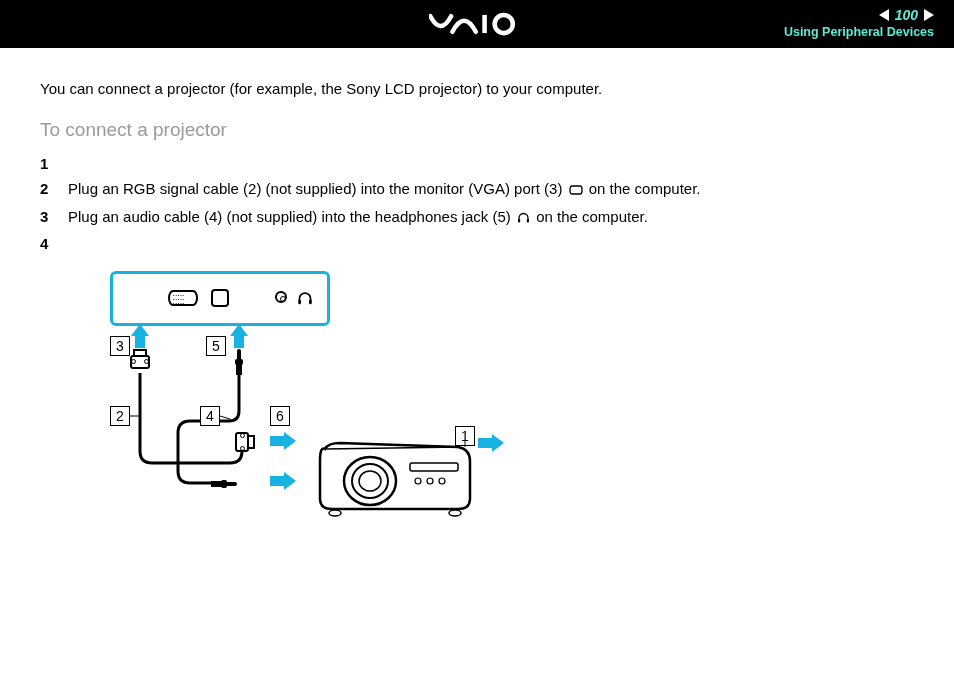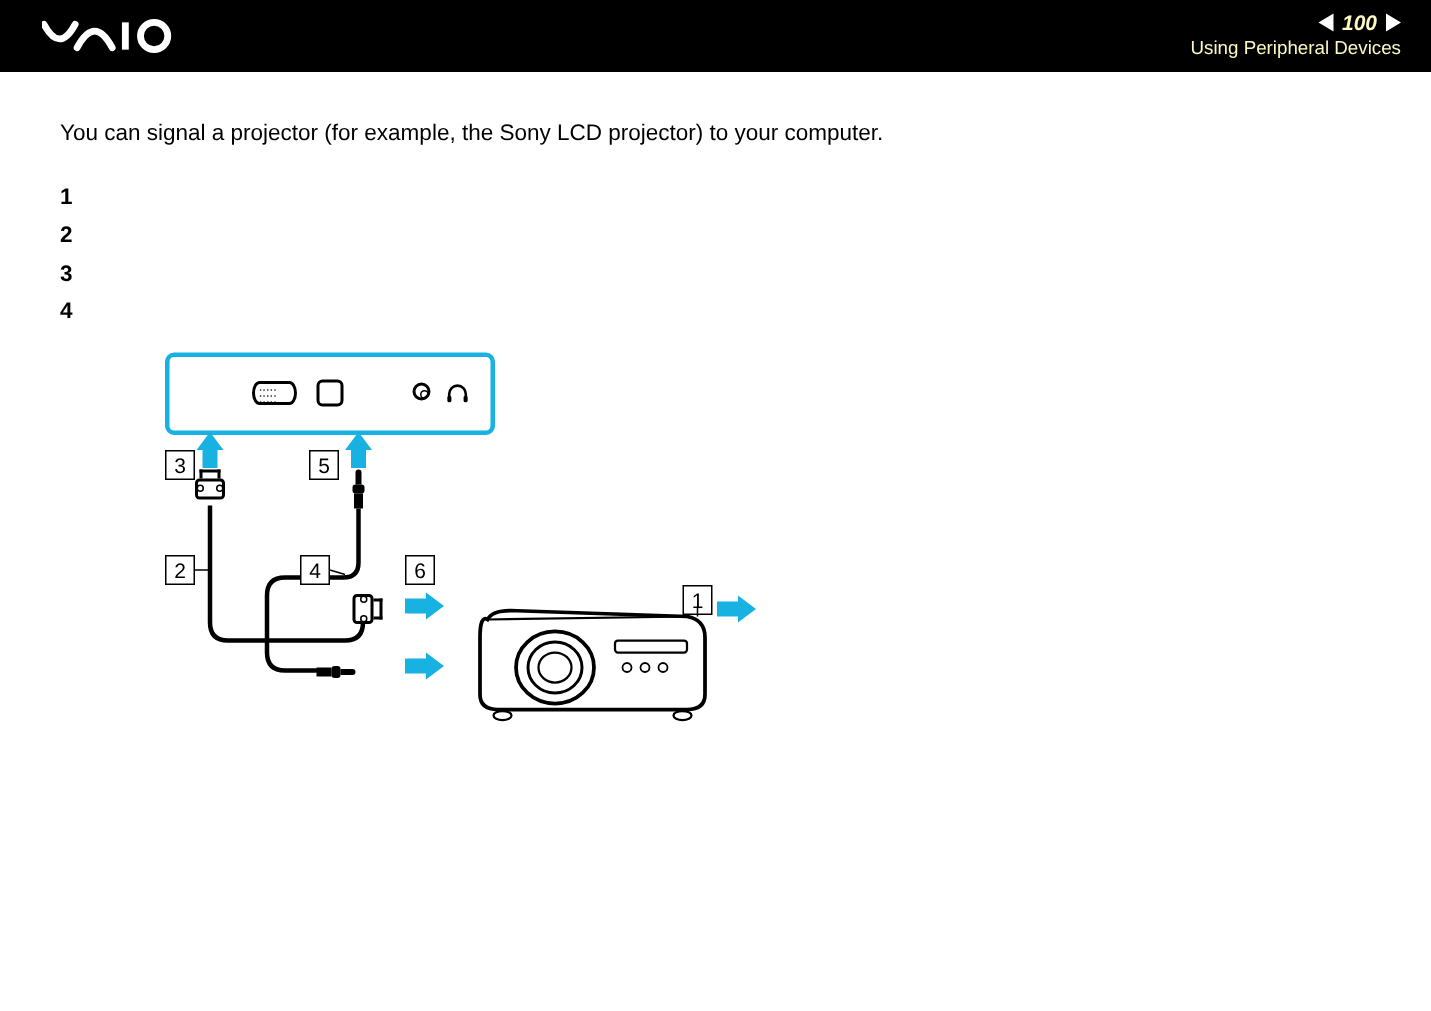--- a/index.html
+++ b/index.html
@@ -6,25 +6,25 @@
   body {
     margin: 0;
     font-family: Arial, Helvetica, sans-serif;
     font-size: 15px;
     color: #000;
     background: #fff;
     width: 954px;
   }
   .topbar {
     background: #000;
-    color: #fef9c3;
+    color: #5eead4;
     height: 48px;
     display: flex;
     align-items: center;
-    justify-content: flex-start;
+    justify-content: center;
     padding: 0 20px 0 28px;
     position: relative;
   }
   .logo {
     color: #fff;
     height: 26px;
   }
   .top-right {
     text-align: right;
     font-size: 12.5px;
@@ -53,21 +53,21 @@
     border-bottom: 6px solid transparent;
     border-left: 10px solid #fff;
   }
   .page-num {
     font-style: italic;
     font-weight: bold;
     font-size: 14px;
     padding: 0 2px;
   }
   .section-name {
-    font-weight: normal;
+    font-weight: bold;
   }
   .content {
     padding: 30px 40px 20px 40px;
   }
   h1 {
     color: #3a4bd8;
     font-weight: normal;
     font-size: 26px;
     margin: 0 0 10px 0;
   }
@@ -236,31 +236,52 @@
     <div class="page-nav">
       <span class="nav-arrow left"></span>
       <span class="page-num">100</span>
       <span class="nav-arrow right"></span>
     </div>
     <div class="section-name">Using Peripheral Devices</div>
   </div>
 </div>
 
 <div class="content">
-  <p class="intro">You can signal a projector (for example, the Sony LCD projector) to your computer.</p>
+  <p class="intro">You can connect a projector (for example, the Sony LCD projector) to your computer.</p>
+  <h2>To connect a projector</h2>
 
   <ol class="steps">
     <li>
       <span class="num">1</span>
     </li>
     <li>
       <span class="num">2</span>
+      <span>
+        <span>Plug an RGB signal cable (2) (not supplied) into the monitor (VGA) port (3) </span>
+        <span class="inline-icon">
+          <svg width="14" height="11" viewBox="0 0 14 11">
+              <rect x="1" y="1" width="12" height="8" rx="2" ry="3" stroke="#000" stroke-width="1.3" fill="none"></rect>
+            </svg>
+        </span>
+        <span> on the computer.</span>
+      </span>
     </li>
     <li>
       <span class="num">3</span>
+      <span>
+        <span>Plug an audio cable (4) (not supplied) into the headphones jack (5) </span>
+        <span class="inline-icon">
+          <svg width="13" height="13" viewBox="0 0 13 13">
+              <path d="M2 9 V7 a4.5 4.5 0 0 1 9 0 V9" stroke="#000" stroke-width="1.3" fill="none"></path>
+              <rect x="1" y="8" width="2.2" height="3.5" rx="1" fill="#000"></rect>
+              <rect x="9.8" y="8" width="2.2" height="3.5" rx="1" fill="#000"></rect>
+            </svg>
+        </span>
+        <span> on the computer.</span>
+      </span>
     </li>
     <li>
       <span class="num">4</span>
     </li>
   </ol>
 
   <div class="diagram">
 
     <div class="panel">
       <div class="vga-port">

